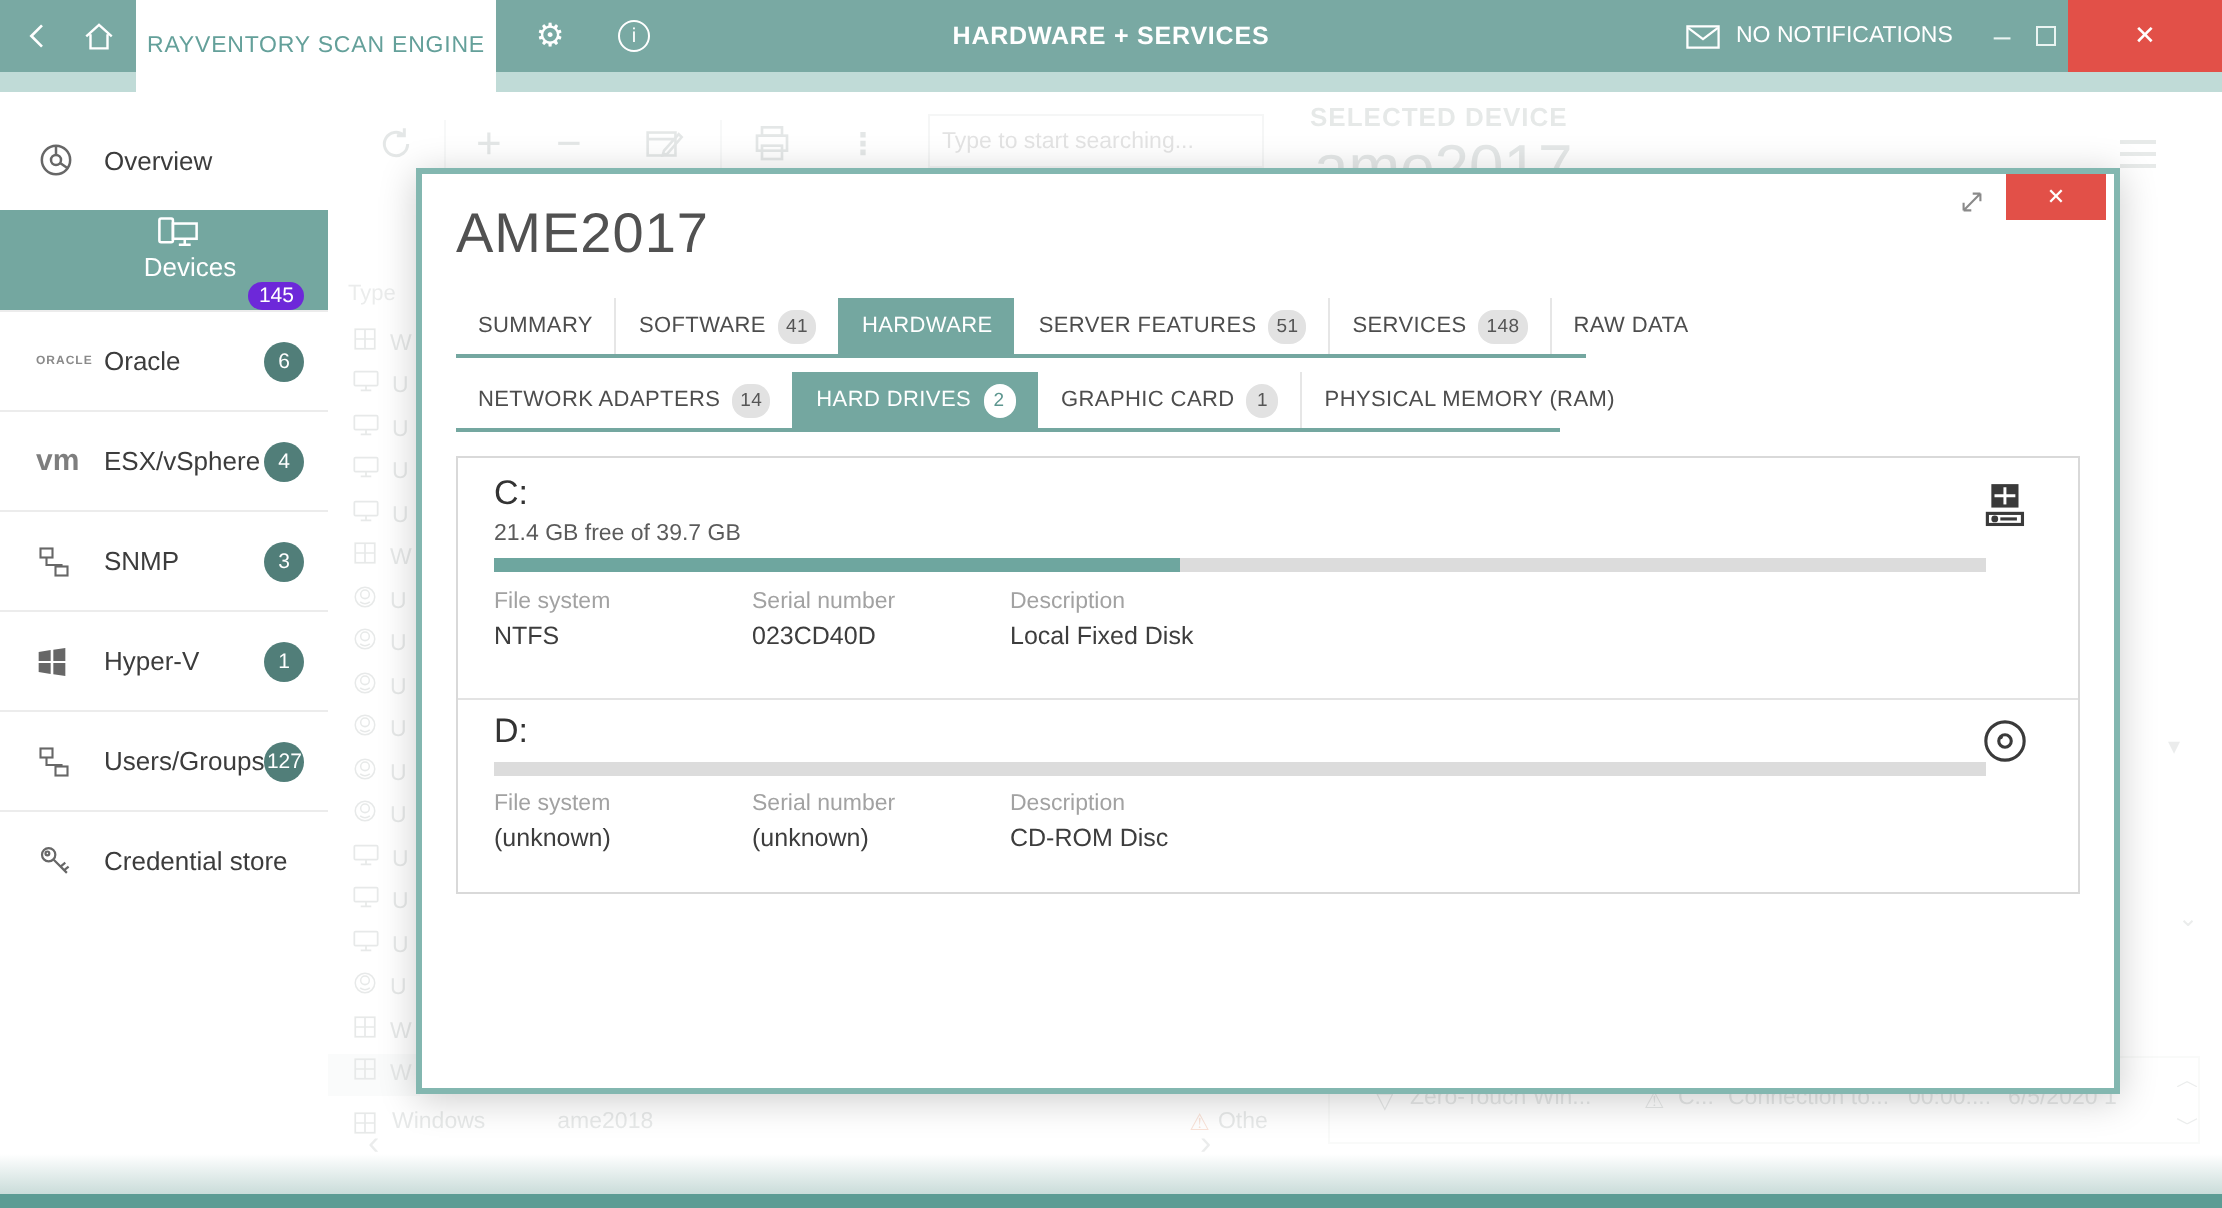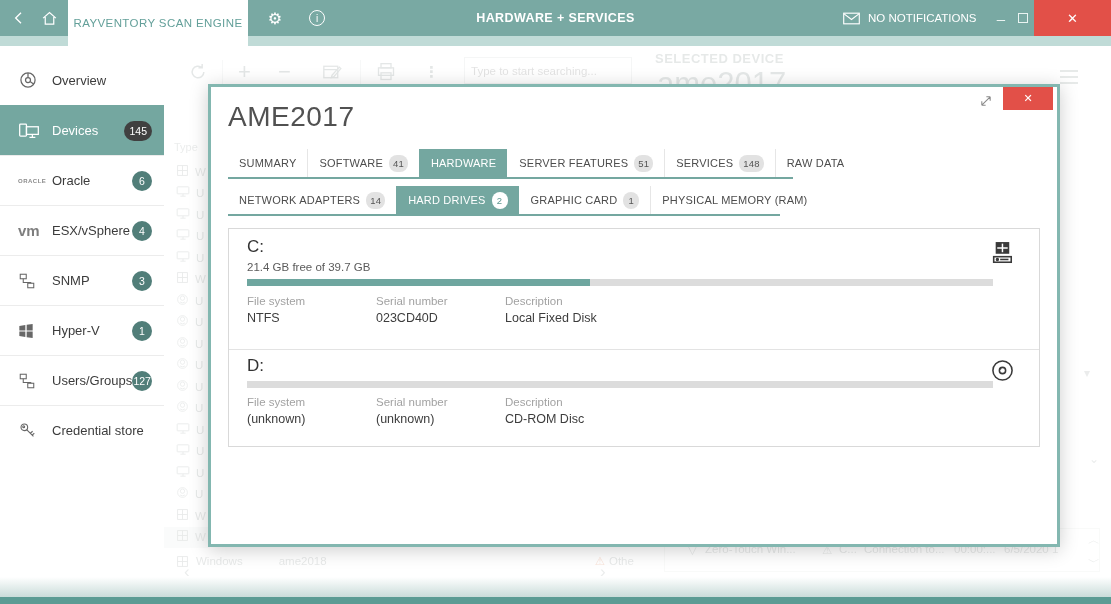--- a/index.html
+++ b/index.html
@@ -28,24 +28,24 @@
     display:flex; align-items:center; justify-content:center; font-size:13px; z-index:32; }
 
   
   .sidebar { position:absolute; left:0; top:46px; width:164px; bottom:26px; background:#fff; z-index:20; padding-top:9px; }
   .side-item { position:relative; height:50px; display:flex; align-items:center; padding-left:18px; cursor:default; }
   .side-item + .side-item { border-top:1px solid #ececec; }
   .side-ic { width:26px; display:flex; align-items:center; justify-content:flex-start; color:#676767; flex:none; }
   .side-label { margin-left:8px; font-size:13px; color:#3c3c3c;text-align:center; }
   .side-badge { margin-left:auto; margin-right:12px; min-width:20px; height:20px; border-radius:10px; background:#517e79;
     color:#fff; font-size:10.5px; display:flex; align-items:center; justify-content:center; padding:0 5px; }
-  .side-item.active { background:#74a7a0; border-top-color:#74a7a0; }
+  .side-item.active { background:#74a7a0; border-top-color:#74a7a0;flex-direction:column; }
   .side-item.active .side-label { color:#fff; }
   .side-item.active .side-ic { color:#fff; }
-  .side-item.active .side-badge { background:#404040; }
+  .side-item.active .side-badge { background:#6d28d9; }
   .oracle-txt { font-size:6px; letter-spacing:.5px; color:#8a8a8a; font-weight:bold; }
   .vm-txt { font-size:15px; color:#7e7e7e; font-weight:bold; }
 
   
   .main { position:absolute; left:164px; top:46px; right:0; bottom:0; background:#fff; }
   .bg-content { position:absolute; inset:0; opacity:.5; }
   .overlay { position:absolute; inset:0; background:rgba(255,255,255,.6); z-index:2; }
 
   .tool-ic { position:absolute; top:14px; height:24px; display:flex; align-items:center; color:#7c8a88; }
   .tool-sep { position:absolute; top:14px; width:1px; height:24px; background:#d9dedd; }

